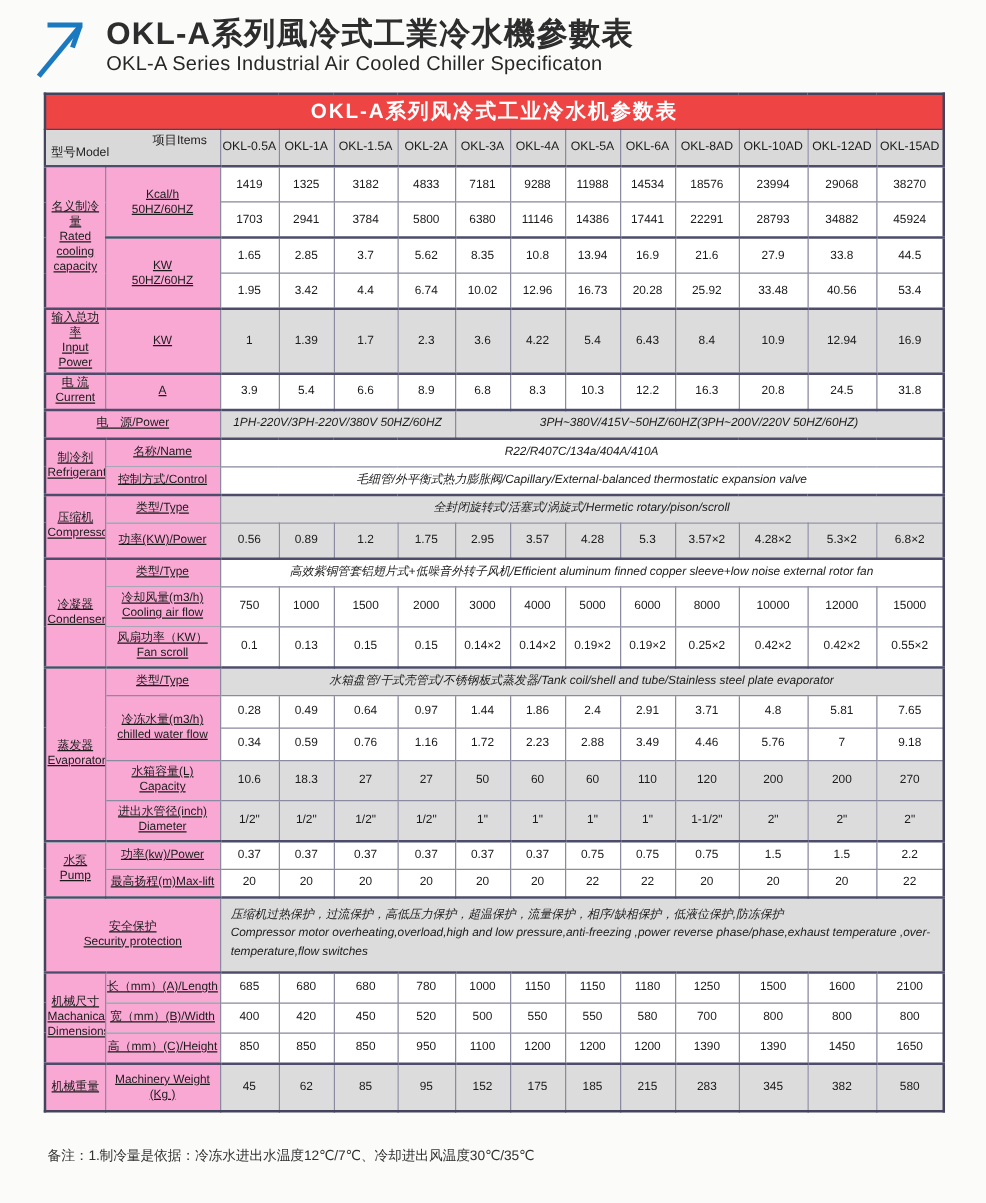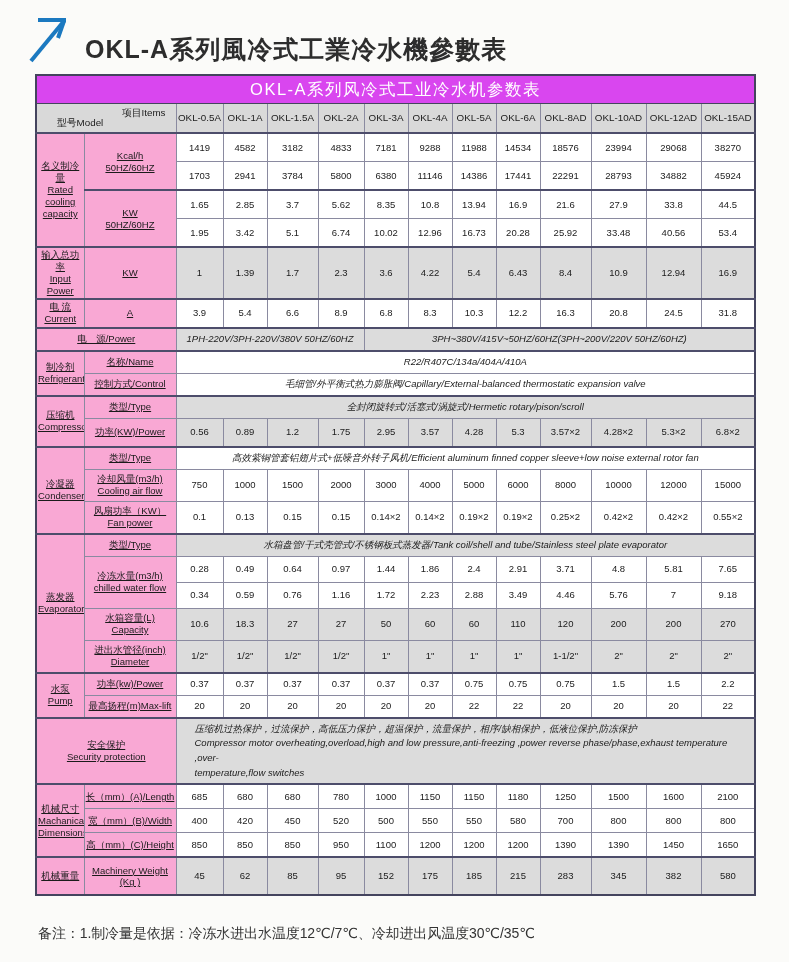--- a/index.html
+++ b/index.html
@@ -4,83 +4,84 @@
 <style>
   html,body{margin:0;padding:0;}
   body{
     width:789px;height:962px;overflow:hidden;
     background:#fbfbf9;
     font-family:"Liberation Sans","DejaVu Sans",sans-serif;
     color:#222;
   }
   .page{padding:6px 0 0 0;}
   
-  .masthead{display:flex;align-items:flex-end;margin:4px 0 10px 27px;}
+  .masthead{display:flex;align-items:center;margin:4px 0 10px 27px;}
   .logo{width:44px;height:52px;flex:0 0 44px;margin-top:2px;}
   .titles{margin-left:14px;}
   .title-zh{font-size:25px;font-weight:700;color:#2d2d2d;letter-spacing:1px;line-height:1.15;}
   .title-en{font-size:16px;font-weight:500;color:#272727;margin-top:2px;letter-spacing:0.2px;}
   
   .tbl-wrap{margin:6px 35px 0 35px;}
   table{border-collapse:collapse;width:719px;table-layout:fixed;
         font-size:9.5px;color:#1b1b1b;border:2px solid #44445e;}
   td{border:1px solid #8a8aa0;text-align:center;vertical-align:middle;
      padding:1px 1px;line-height:1.25;background:#fff;height:19px;
      overflow:hidden;}
-  td.banner{background:#d946ef;color:#fff;font-size:16.5px;font-weight:400;
+  td.banner{background:#ef4444;color:#fff;font-size:16.5px;font-weight:700;
             letter-spacing:1.5px;height:25px;border:1px solid #44445e;}
   tr.header-row td{background:#d9d9d9;font-size:9.8px;height:26px;
                    border-bottom:2px solid #4d4d6b;}
   td.corner{position:relative;
     background-color:#d9d9d9;
     background-image:linear-gradient(to bottom right,
       transparent calc(50% - 0.6px), #777 calc(50% - 0.6px),
       #777 calc(50% + 0.6px), transparent calc(50% + 0.6px));}
-  .c-model{position:absolute;left:20px;bottom:3px;}
+  .c-model{position:absolute;left:4px;bottom:3px;}
   .c-items{position:absolute;right:10px;top:3px;}
   td.lbl{background:#d9d9d9;white-space:pre-line;}
   tr.shade td{background:#dcdcdc;}
   tr.shade td.lbl, td.lbl{background:#f9a8d4;text-decoration:underline;}
   tr.sep td{border-top:2px solid #4d4d6b;}
   td.merged{white-space:pre-line;font-style:italic;}
-  td.merged.left{text-align:left;padding:3px 18px;line-height:1.55;}
+  td.merged.left{text-align:left;padding:3px 8px;line-height:1.55;}
   
   tr[data-name^="row-rated"] td{height:25px;}
   tr[data-name="row-input-power"] td,
   tr[data-name="row-current"] td,
   tr[data-name="row-compressor-power"] td{height:25px;}
   tr[data-name="row-cooling-air-flow"] td,
   tr[data-name="row-fan-power"] td,
   tr[data-name="row-tank-capacity"] td,
   tr[data-name="row-pipe-diameter"] td{height:29px;}
   tr[data-name^="row-chilled"] td{height:23px;}
   tr[data-name="row-security-protection"] td{height:52px;}
   tr[data-name="row-machinery-weight"] td{height:34px;}
   tr[data-name="row-length"] td,
   tr[data-name="row-width"] td,
   tr[data-name="row-height"] td{height:21px;}
   
-  .notes{margin:26px 8px 0 38px;font-size:14px;color:#333;
+  .notes{margin:26px 8px 0 38px;font-size:11px;color:#333;
          line-height:1.68;letter-spacing:-0.1px;}
   .note-line{white-space:nowrap;}
   .ind-1{padding-left:24px;}
 </style>
 </head>
 <body>
 
 <div class="page" data-name="spec-sheet-page">
 
   <div class="masthead" data-name="masthead">
     <svg class="logo" data-name="up-right-arrow-icon" viewBox="0 0 44 52" fill="none" stroke="#1b79c0" stroke-width="4">
       <line x1="4" y1="49" x2="37" y2="9"></line>
       <line x1="11" y1="8" x2="39" y2="8"></line>
       <line x1="37" y1="9" x2="31" y2="26"></line>
     </svg>
     <div class="titles" data-name="title-block">
       <div class="title-zh" data-name="page-title-zh">OKL-A系列風冷式工業冷水機參數表</div>
+      <div class="title-en" data-name="page-title-en">OKL-A Series Industrial Air Cooled Chiller Specificaton</div>
     </div>
   </div>
 
   <div class="tbl-wrap" data-name="spec-table-wrapper">
     <table data-name="spec-table">
       <colgroup>
         <col style="width:48px">
           <col style="width:92px">
         <col style="width:47px">
           <col style="width:44px">
@@ -118,21 +119,21 @@
             <td class="model" data-name="model-header">OKL-15AD</td>
           </tr>
           <tr data-name="row-rated-kcal-50hz" class="">
             <td class="lbl l1" data-name="rated-kcal-50hz-group-label" rowspan="4">名义制冷量
 Rated
 cooling
 capacity</td>
             <td class="lbl l2" data-name="rated-kcal-50hz-item-label" rowspan="2">Kcal/h
 50HZ/60HZ</td>
             <td class="val" data-name="rated-kcal-50hz-value">1419</td>
-            <td class="val" data-name="rated-kcal-50hz-value">4582</td>
+            <td class="val" data-name="rated-kcal-50hz-value">1325</td>
             <td class="val" data-name="rated-kcal-50hz-value">3182</td>
             <td class="val" data-name="rated-kcal-50hz-value">4833</td>
             <td class="val" data-name="rated-kcal-50hz-value">7181</td>
             <td class="val" data-name="rated-kcal-50hz-value">9288</td>
             <td class="val" data-name="rated-kcal-50hz-value">11988</td>
             <td class="val" data-name="rated-kcal-50hz-value">14534</td>
             <td class="val" data-name="rated-kcal-50hz-value">18576</td>
             <td class="val" data-name="rated-kcal-50hz-value">23994</td>
             <td class="val" data-name="rated-kcal-50hz-value">29068</td>
             <td class="val" data-name="rated-kcal-50hz-value">38270</td>
@@ -163,21 +164,21 @@
             <td class="val" data-name="rated-kw-50hz-value">13.94</td>
             <td class="val" data-name="rated-kw-50hz-value">16.9</td>
             <td class="val" data-name="rated-kw-50hz-value">21.6</td>
             <td class="val" data-name="rated-kw-50hz-value">27.9</td>
             <td class="val" data-name="rated-kw-50hz-value">33.8</td>
             <td class="val" data-name="rated-kw-50hz-value">44.5</td>
           </tr>
           <tr data-name="row-rated-kw-60hz" class="">
             <td class="val" data-name="rated-kw-60hz-value">1.95</td>
             <td class="val" data-name="rated-kw-60hz-value">3.42</td>
-            <td class="val" data-name="rated-kw-60hz-value">5.1</td>
+            <td class="val" data-name="rated-kw-60hz-value">4.4</td>
             <td class="val" data-name="rated-kw-60hz-value">6.74</td>
             <td class="val" data-name="rated-kw-60hz-value">10.02</td>
             <td class="val" data-name="rated-kw-60hz-value">12.96</td>
             <td class="val" data-name="rated-kw-60hz-value">16.73</td>
             <td class="val" data-name="rated-kw-60hz-value">20.28</td>
             <td class="val" data-name="rated-kw-60hz-value">25.92</td>
             <td class="val" data-name="rated-kw-60hz-value">33.48</td>
             <td class="val" data-name="rated-kw-60hz-value">40.56</td>
             <td class="val" data-name="rated-kw-60hz-value">53.4</td>
           </tr>
@@ -268,21 +269,21 @@
             <td class="val" data-name="cooling-air-flow-value">4000</td>
             <td class="val" data-name="cooling-air-flow-value">5000</td>
             <td class="val" data-name="cooling-air-flow-value">6000</td>
             <td class="val" data-name="cooling-air-flow-value">8000</td>
             <td class="val" data-name="cooling-air-flow-value">10000</td>
             <td class="val" data-name="cooling-air-flow-value">12000</td>
             <td class="val" data-name="cooling-air-flow-value">15000</td>
           </tr>
           <tr data-name="row-fan-power" class="">
             <td class="lbl l2" data-name="fan-power-item-label">风扇功率（KW）
-Fan power</td>
+Fan scroll</td>
             <td class="val" data-name="fan-power-value">0.1</td>
             <td class="val" data-name="fan-power-value">0.13</td>
             <td class="val" data-name="fan-power-value">0.15</td>
             <td class="val" data-name="fan-power-value">0.15</td>
             <td class="val" data-name="fan-power-value">0.14×2</td>
             <td class="val" data-name="fan-power-value">0.14×2</td>
             <td class="val" data-name="fan-power-value">0.19×2</td>
             <td class="val" data-name="fan-power-value">0.19×2</td>
             <td class="val" data-name="fan-power-value">0.25×2</td>
             <td class="val" data-name="fan-power-value">0.42×2</td>

